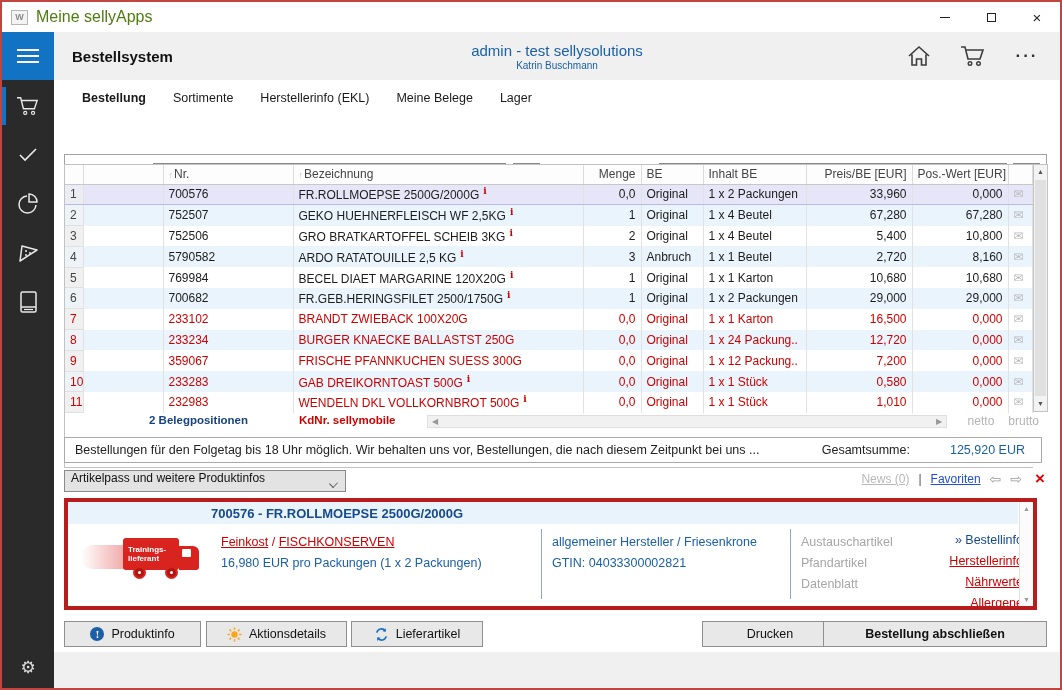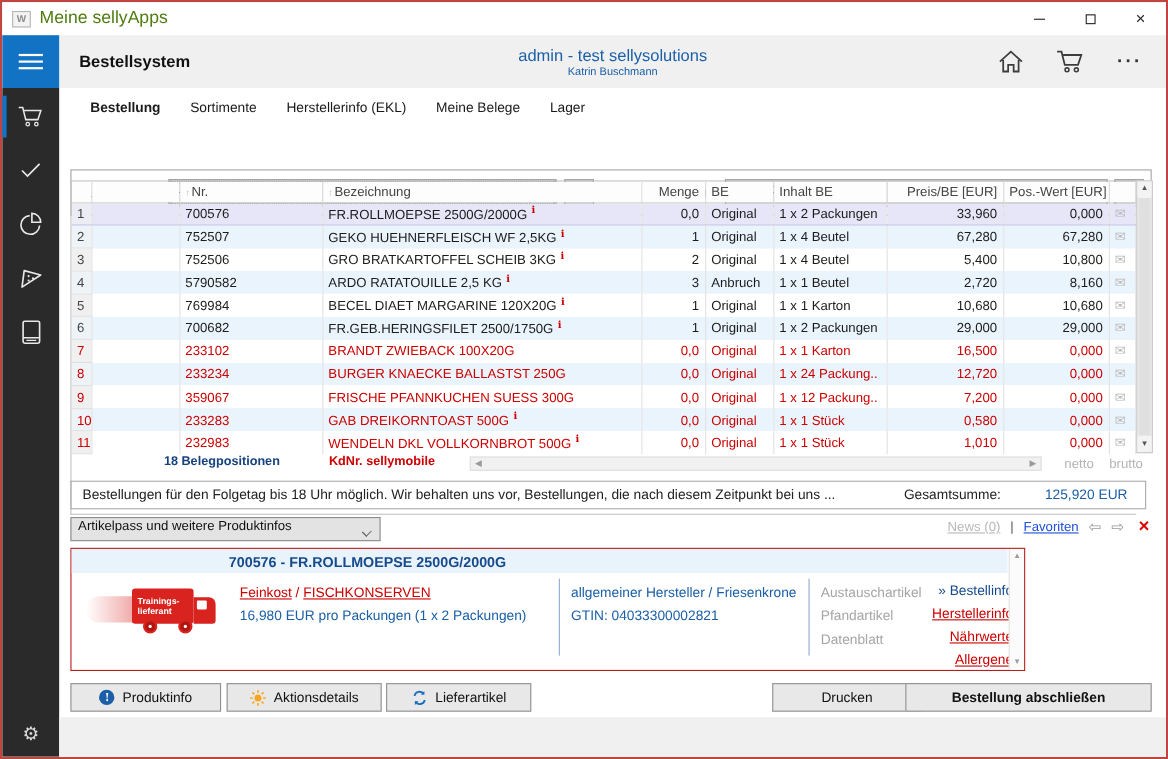--- a/index.html
+++ b/index.html
@@ -105,21 +105,21 @@
   
   .infobar{position:absolute;left:10px;top:390px;width:983px;height:24px;font-size:12px;}
   .dd-info{position:absolute;left:0;top:0;width:282px;height:22px;}
   .ib-right{position:absolute;right:2px;top:2px;display:flex;align-items:center;gap:9px;}
   .newslink{color:#b8b8b8;text-decoration:underline;}
   .ib-sep{color:#555;}
   .favlink{color:#1d4ed8;text-decoration:underline;}
   .navarrow{color:#9a9a9a;font-size:14px;line-height:12px;}
   .closex{color:#e00000;font-size:17px;font-weight:bold;line-height:12px;margin-left:4px;}
   
-  .panel{position:absolute;left:10px;top:418px;width:868px;height:112px;border:1px solid #b91c1c;background:#fff;overflow:hidden;}
+  .panel{position:absolute;left:10px;top:418px;width:973px;height:112px;border:4px solid #b91c1c;background:#fff;overflow:hidden;}
   .ptitleband{height:22px;background:#e9f3fc;display:flex;align-items:center;margin-right:15px;}
   .ptitle{margin-left:143px;font-weight:bold;font-size:13px;color:#164a8c;}
   .pbody{display:flex;margin-top:5px;height:76px;}
   .pcol1{width:310px;font-size:12.5px;line-height:21px;padding-top:3px;}
   .cat-link{color:#cc0000;text-decoration:underline;cursor:pointer;}
   .cat-sep{color:#cc0000;}
   .priceline{color:#1a5fa8;}
   .pdiv{width:1px;background:#8fabd0;margin:0 10px;height:70px;}
   .pcol2{width:228px;font-size:12.5px;line-height:21px;color:#1a5fa8;padding-top:3px;}
   .pcol3{width:112px;font-size:12.5px;line-height:21px;color:#a6a6a6;padding-top:3px;}
@@ -437,21 +437,21 @@
             </tbody>
         </table>
       </div>
       <div class="vscroll">
         <div class="arr up">▲</div>
         <div class="thumb"></div>
         <div class="arr dn">▼</div>
       </div>
 
       <div class="statusrow">
-        <span class="pos-count">18 Belegpositionen</span>
+        <span class="pos-count">2 Belegpositionen</span>
         <span class="kdnr">KdNr. sellymobile</span>
         <div class="hscroll">
           <div class="arr lf">◀</div>
           <div class="arr rt">▶</div>
         </div>
         <span class="nettobrutto">
           <span>netto</span>
           <span>brutto</span>
         </span>
       </div>

